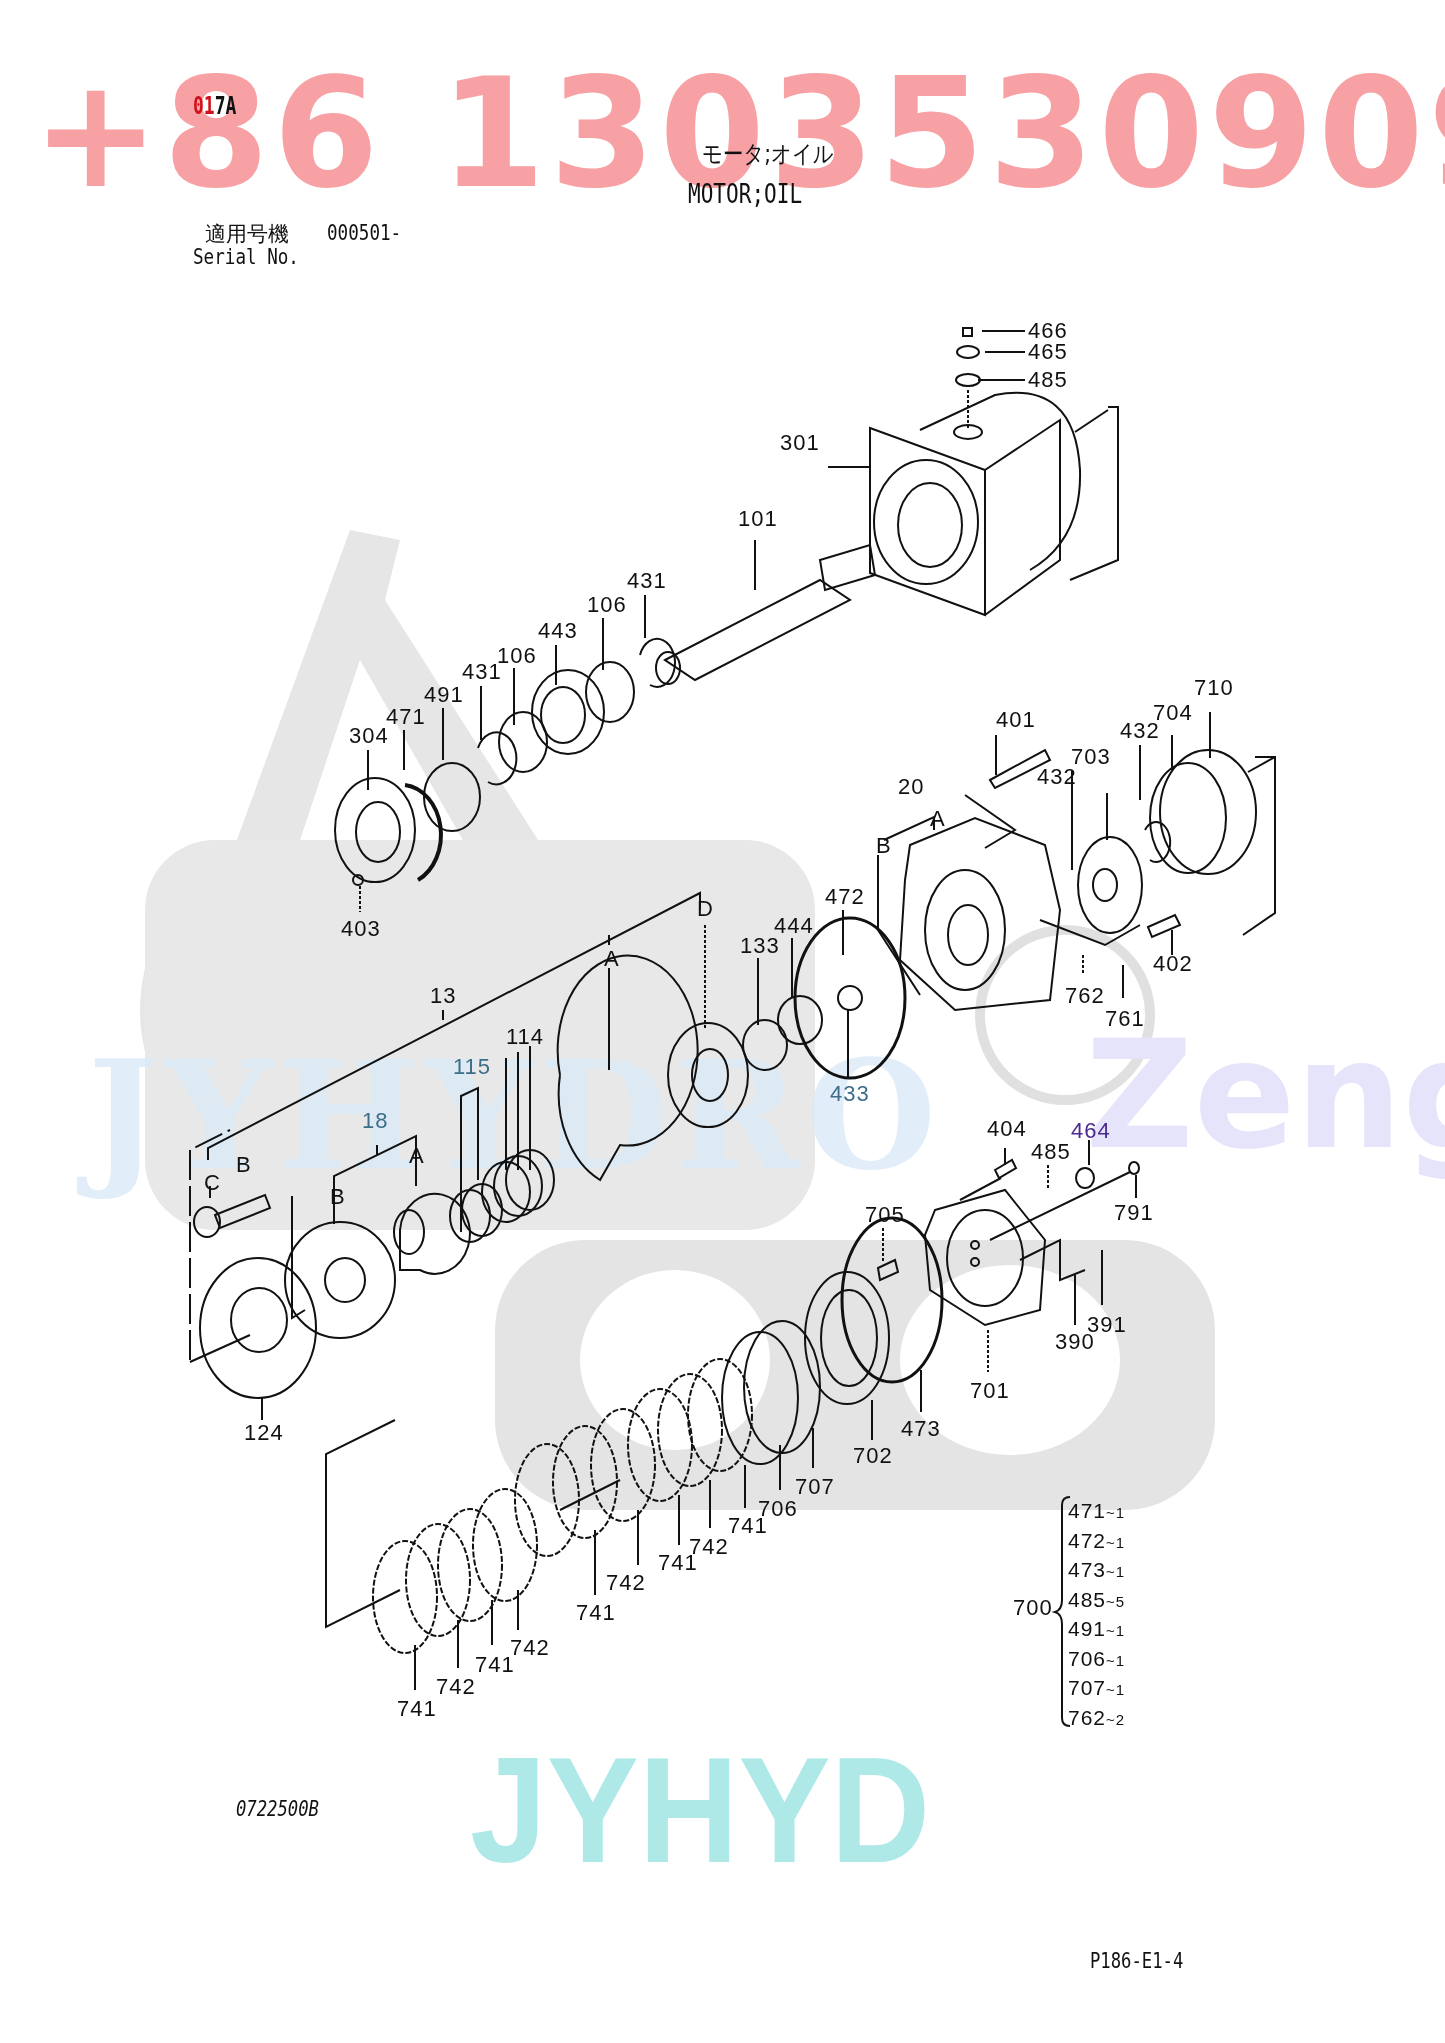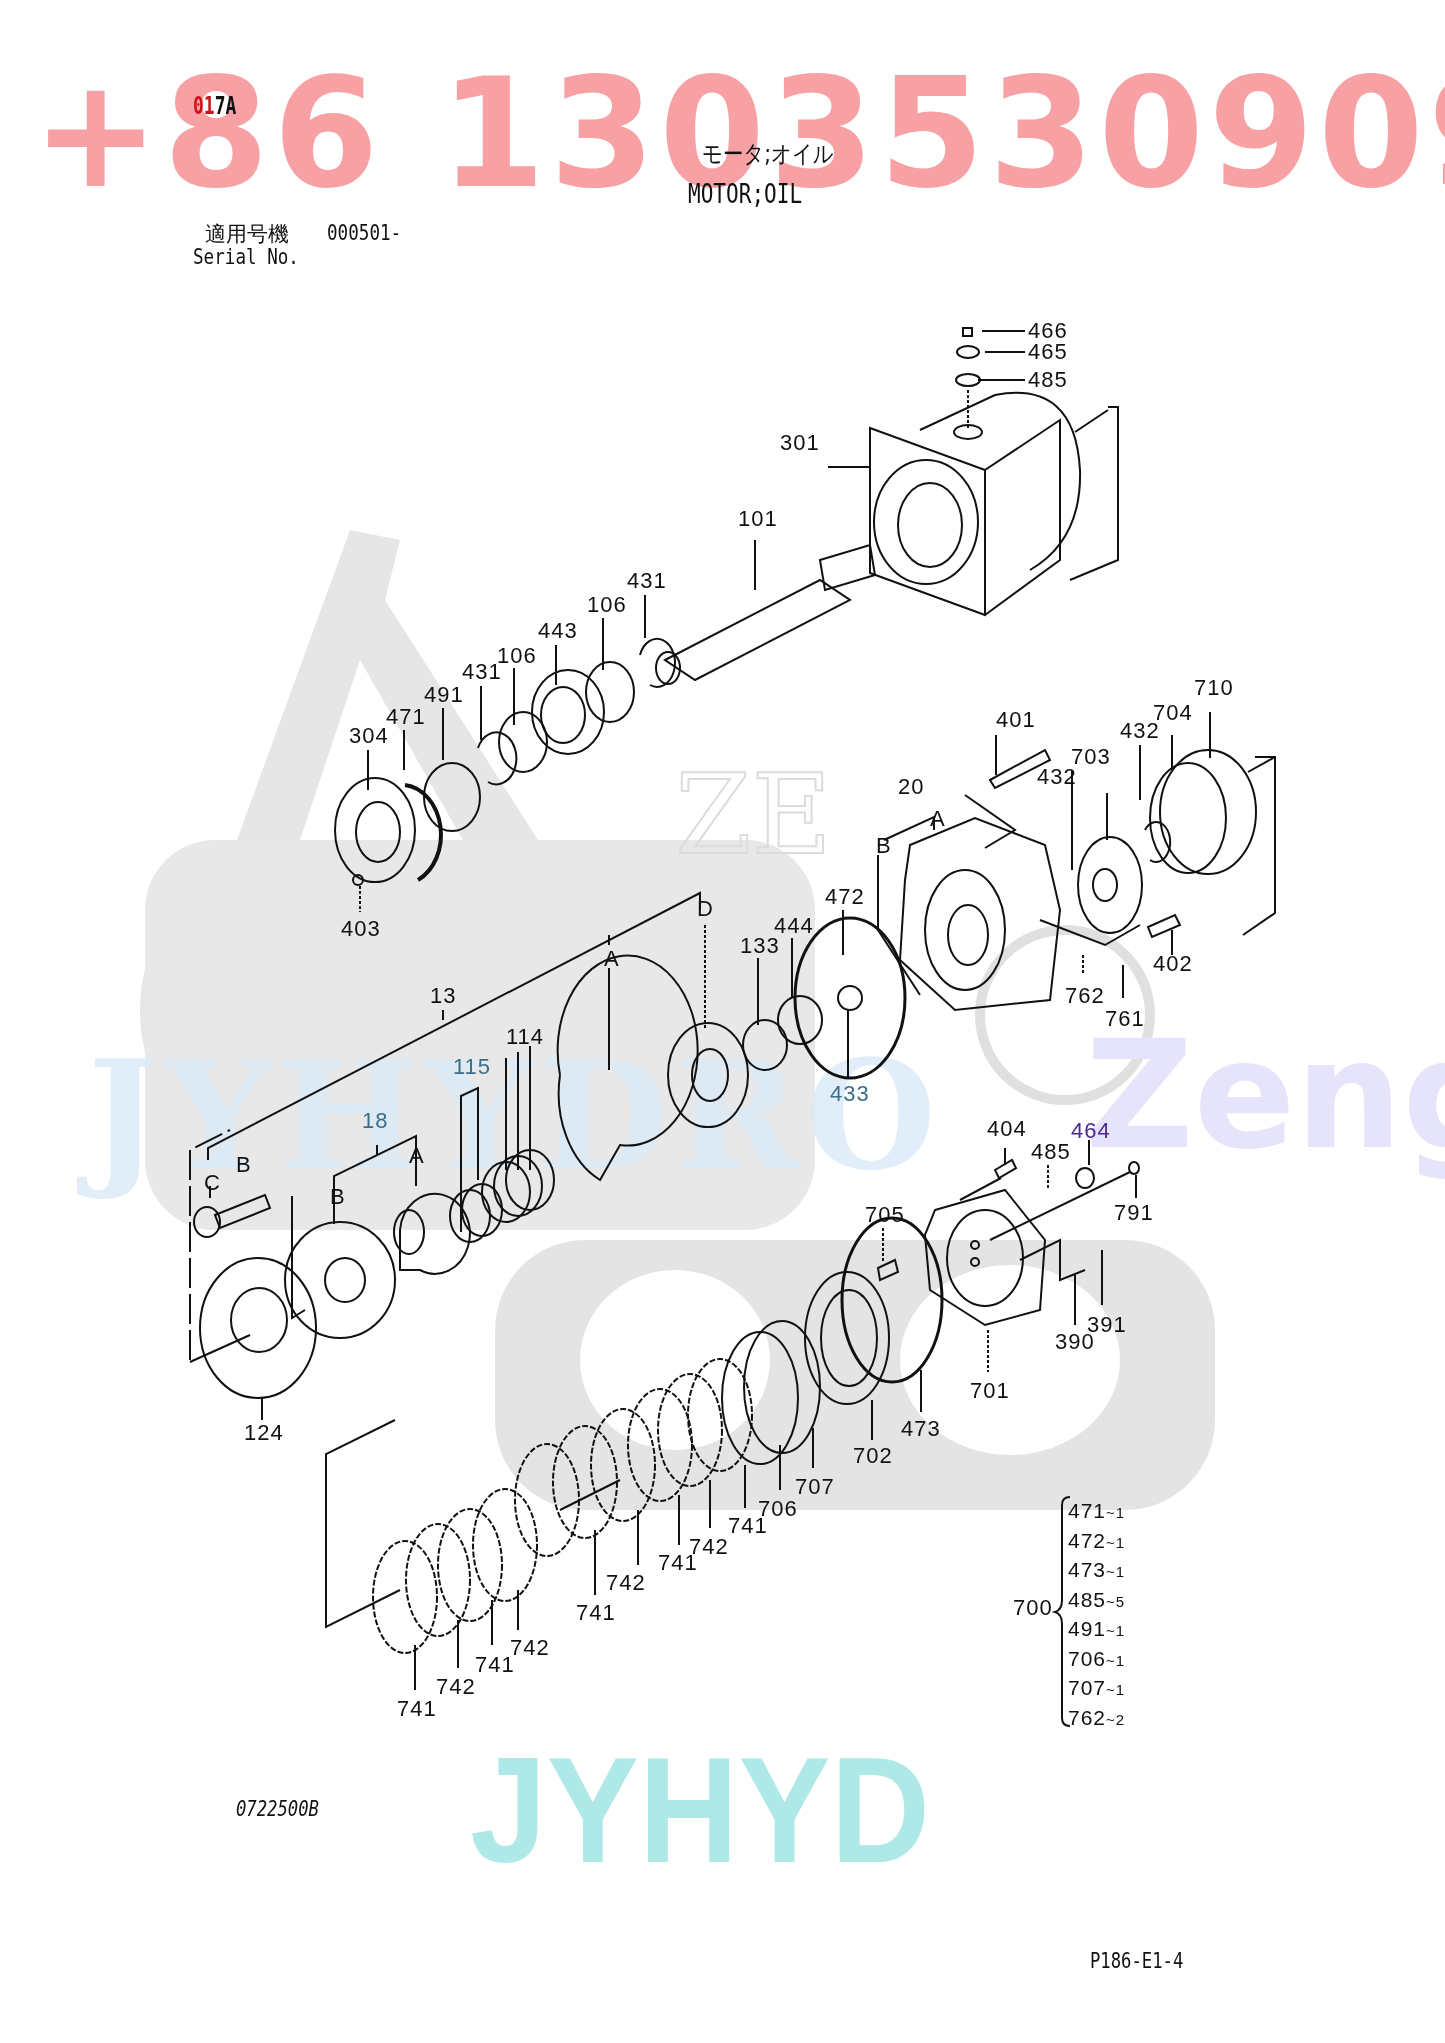--- a/index.html
+++ b/index.html
@@ -40,21 +40,20 @@
       <ellipse cx="235" cy="1010" rx="95" ry="130"></ellipse>
 
       <rect x="145" y="840" width="670" height="390" rx="70" ry="70" fill="#e8e8e8"></rect>
       <rect x="495" y="1240" width="720" height="270" rx="90" ry="90" fill="#e4e4e4"></rect>
       <ellipse cx="675" cy="1360" rx="95" ry="90" fill="#ffffff"></ellipse>
       <ellipse cx="1010" cy="1360" rx="110" ry="95" fill="#ffffff"></ellipse>
       <ellipse cx="1065" cy="1015" rx="85" ry="85" fill="#ffffff" stroke="#e0e0e0" stroke-width="10"></ellipse>
     </g>
   </svg>
 
-  <div class="wm-ze">ZE</div>
   <div class="wm-jyhydro">JYHYDRO</div>
   <div class="wm-zeng">Zeng</div>
 
   <svg class="layer" width="1445" height="2043" fill="none" stroke="#111" stroke-width="2">
 
     <g>
       <line x1="982" y1="331" x2="1025" y2="331"></line>
       <line x1="985" y1="352" x2="1025" y2="352"></line>
       <line x1="978" y1="380" x2="1025" y2="380"></line>
       <line x1="968" y1="390" x2="968" y2="430" stroke-dasharray="3,2"></line>

